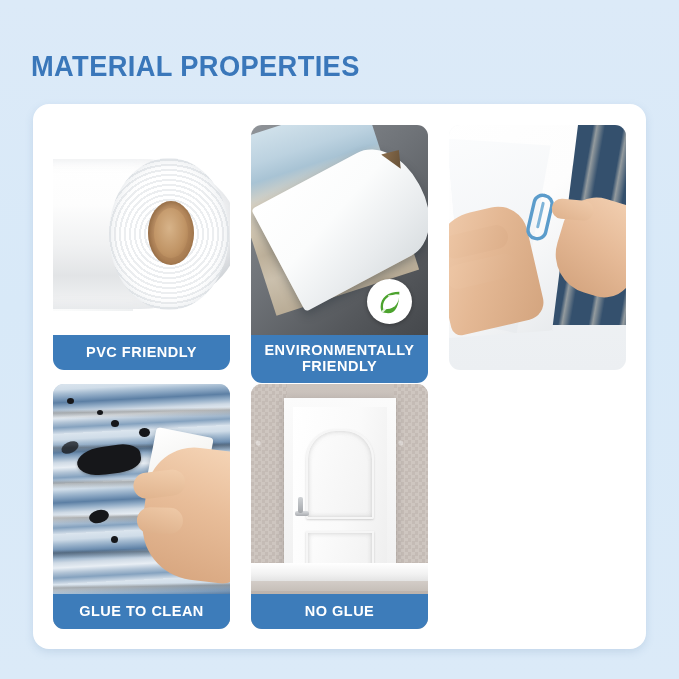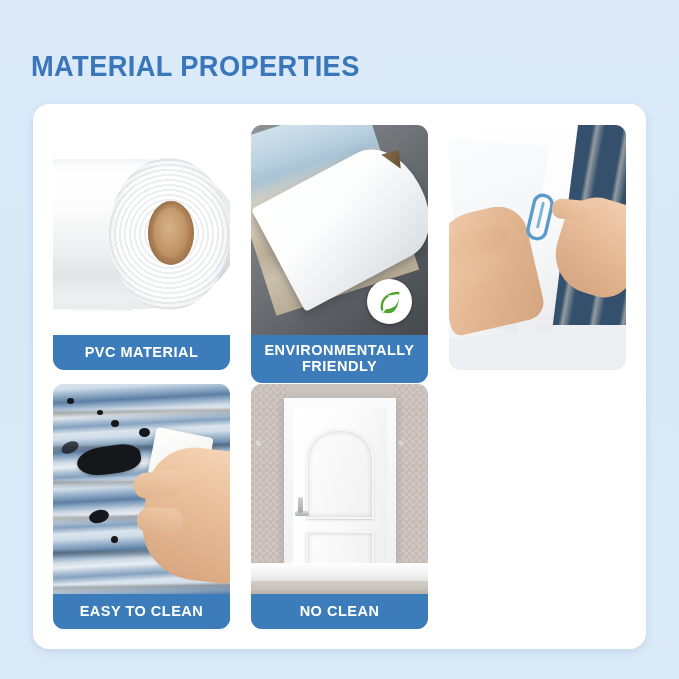--- a/index.html
+++ b/index.html
@@ -518,21 +518,21 @@
     <div class="cell">
       <div class="thumb">
         <div class="pvc-bg">
           <div class="pvc-sheet"></div>
           <div class="pvc-roll"></div>
           <div class="pvc-rings"></div>
           <div class="pvc-core"></div>
           <div class="pvc-core-inner"></div>
         </div>
       </div>
-      <div class="label">PVC MATERIAL</div>
+      <div class="label">PVC FRIENDLY</div>
     </div>
 
     <div class="cell">
       <div class="thumb">
         <div class="eco-bg">
           <div class="eco-photo"></div>
           <div class="eco-pier">
             <b></b>
               <i></i>
               <i></i>
@@ -586,37 +586,37 @@
           <div class="smudge" style="left:44px;  top:26px;  width:6px;  height:5px;"></div>
           <div class="smudge" style="left:58px;  top:36px;  width:8px;  height:7px;"></div>
           <div class="smudge" style="left:86px;  top:44px;  width:11px; height:9px;"></div>
           <div class="smudge" style="left:58px;  top:152px; width:7px;  height:7px;"></div>
           <div class="smudge" style="left:8px;   top:58px;  width:18px; height:11px; transform:rotate(-24deg); opacity:0.75;"></div>
 
           <div class="clean-cloth"></div>
           <div class="clean-hand"></div>
         </div>
       </div>
-      <div class="label">EASY TO CLEAN</div>
+      <div class="label">GLUE TO CLEAN</div>
     </div>
 
     <div class="cell">
       <div class="thumb">
         <div class="door-bg">
           <div class="door-wall-l"></div>
           <div class="door-wall-r"></div>
           <div class="door-floor"></div>
           <div class="door-skirt"></div>
 
           <div class="door-frame">
             <div class="door-slab">
               <div class="door-panel-top"></div>
               <div class="door-panel-bot"></div>
               <div class="door-handle"></div>
             </div>
           </div>
         </div>
       </div>
-      <div class="label">NO CLEAN</div>
+      <div class="label">NO GLUE</div>
     </div>
 
   </div>
 </div>
 
 </body></html>

